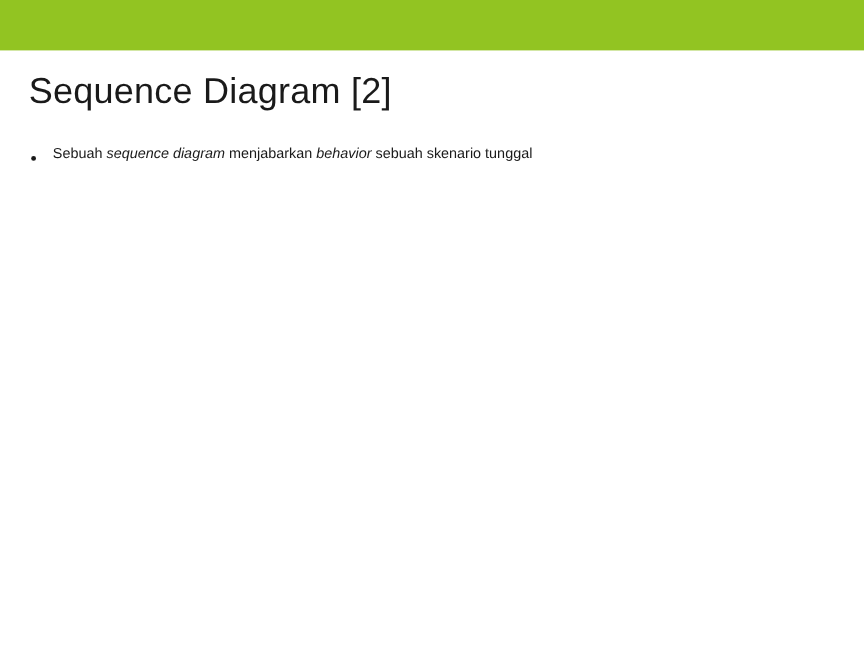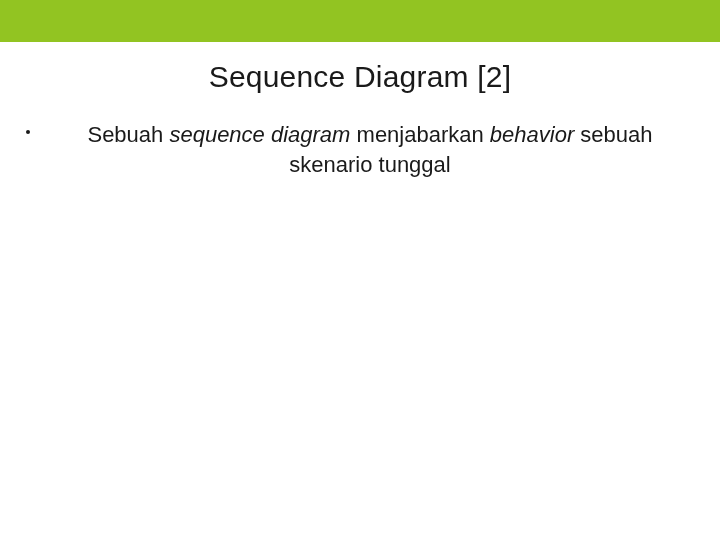--- a/index.html
+++ b/index.html
@@ -14,37 +14,36 @@
       font-family: Arial, Helvetica, sans-serif;
       overflow: hidden;
     }
     .top-bar {
       width: 100%;
       height: 42px;
       background: #92c422;
     }
     .slide-content {
       padding: 18px 24px;
-      text-align: center;
     }
     .title {
       font-size: 30px;
       font-weight: 400;
       color: #1a1a1a;
       margin-bottom: 26px;
       letter-spacing: 0.2px;
     }
     .bullet-list {
       list-style: none;
     }
     .bullet-item {
       display: flex;
       align-items: flex-start;
       margin-bottom: 24px;
-      font-size: 22px;
+      font-size: 12px;
       line-height: 1.35;
       color: #1a1a1a;
     }
     .bullet-dot {
       flex-shrink: 0;
       width: 4px;
       height: 4px;
       border-radius: 50%;
       background: #1a1a1a;
       margin-top: 10px;

